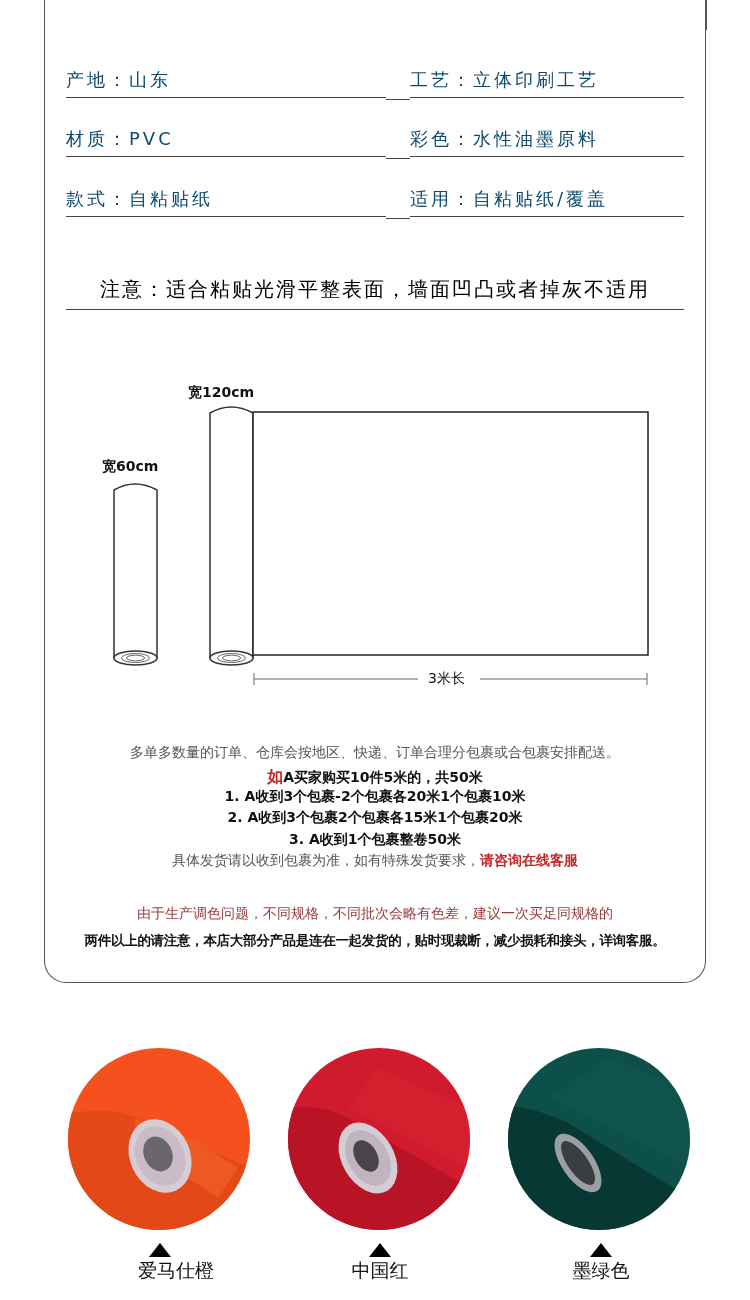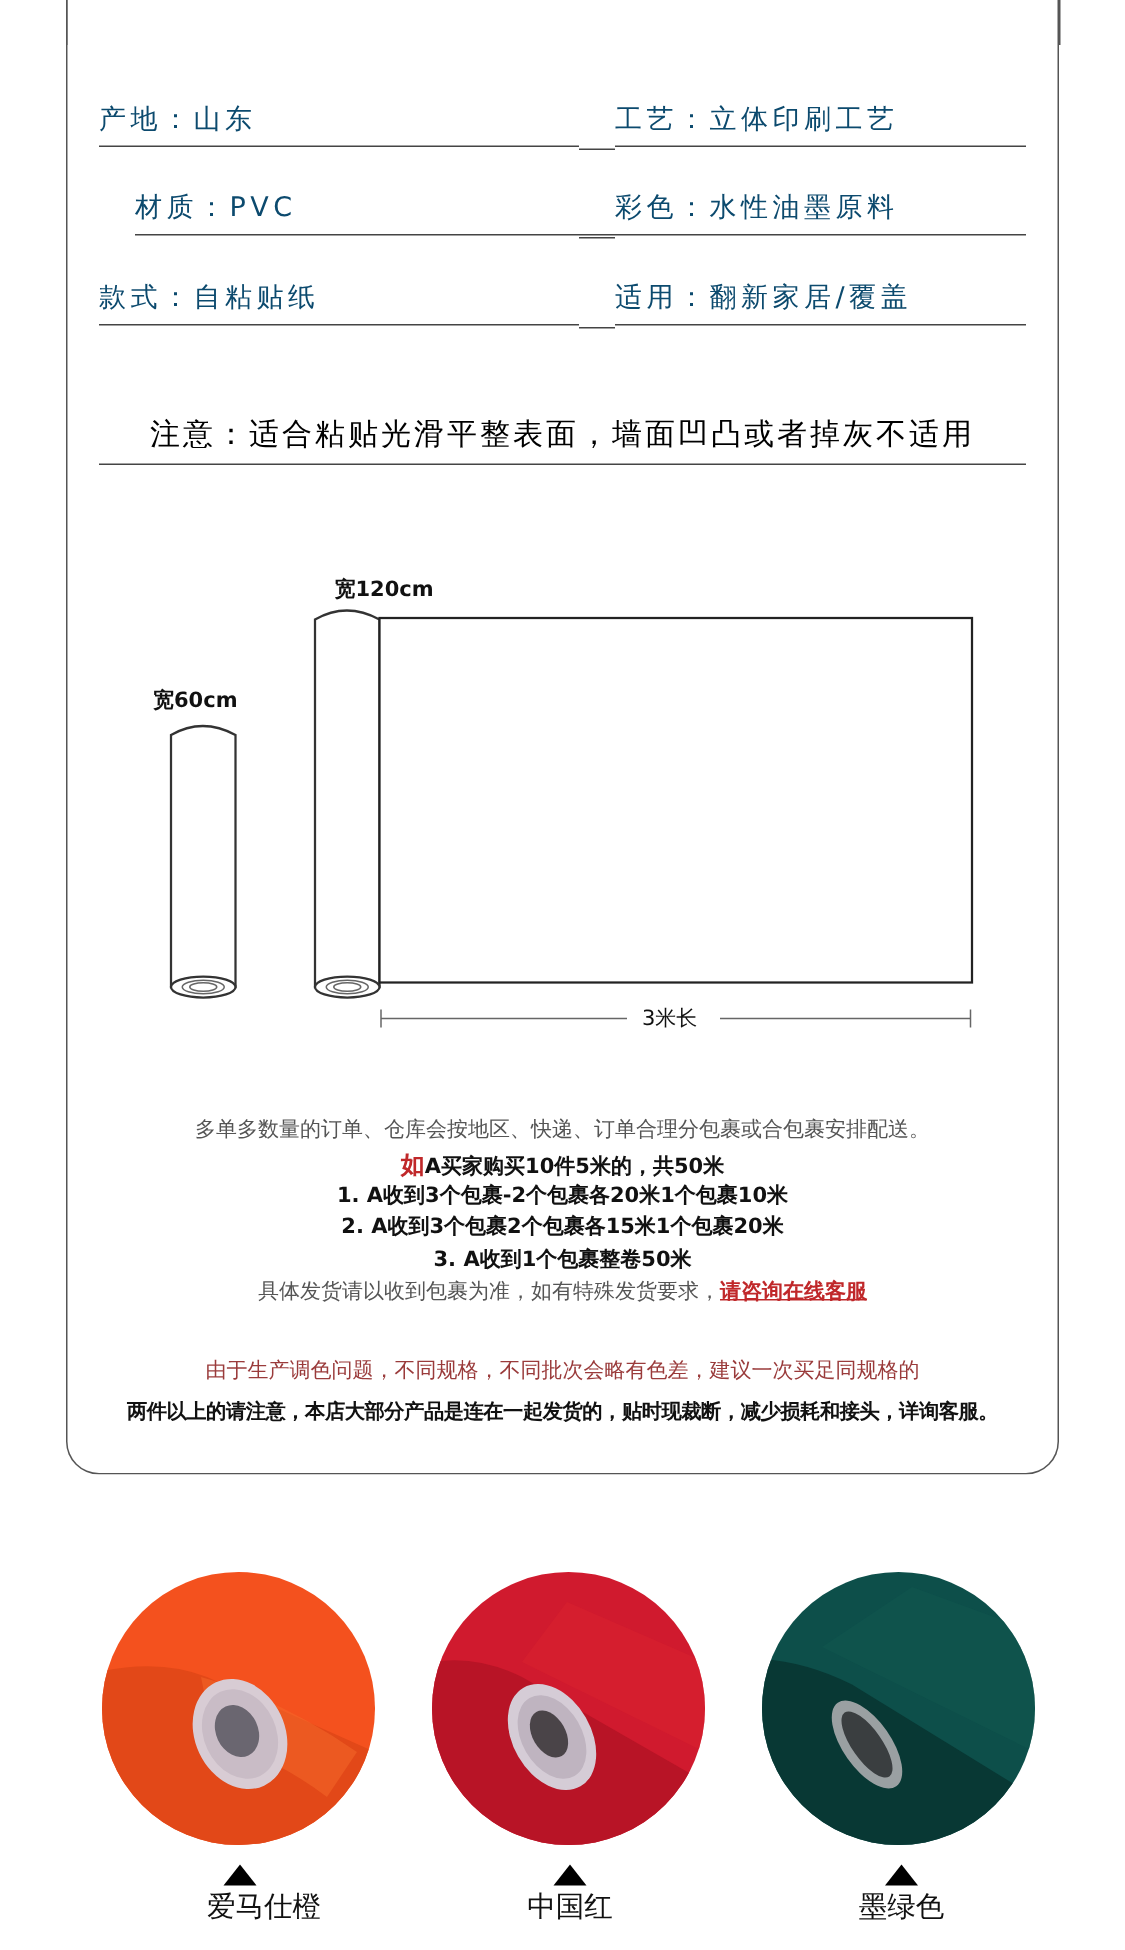--- a/index.html
+++ b/index.html
@@ -52,33 +52,33 @@
 </div>
 
 <div class="spec-row spec-left" style="top:62px;">
   <span>产地：</span><span>山东</span>
 </div>
 <div class="spec-row spec-right" style="top:62px;">
   <span>工艺：</span><span>立体印刷工艺</span>
 </div>
 <div class="spec-row" style="top:64px; left:386px; width:24px; border-bottom:1.5px solid #444;"></div>
 
-<div class="spec-row spec-left" style="top:121px;margin-left:24px;">
+<div class="spec-row spec-left" style="top:121px;">
   <span>材质：</span><span>PVC</span>
 </div>
 <div class="spec-row spec-right" style="top:121px;">
   <span>彩色：</span><span>水性油墨原料</span>
 </div>
 <div class="spec-row" style="top:123px; left:386px; width:24px;"></div>
 
 <div class="spec-row spec-left" style="top:181px;">
   <span>款式：</span><span>自粘贴纸</span>
 </div>
 <div class="spec-row spec-right" style="top:181px;">
-  <span>适用：</span><span>翻新家居/覆盖</span>
+  <span>适用：</span><span>自粘贴纸/覆盖</span>
 </div>
 <div class="spec-row" style="top:183px; left:386px; width:24px;"></div>
 
 <div class="notice">注意：适合粘贴光滑平整表面，墙面凹凸或者掉灰不适用</div>
 
 <div class="diagram">
   <svg width="750" height="330" viewBox="0 0 750 330">
 
     <path d="M114,120 Q135,108 157,120 L157,288 L114,288 Z" fill="#fff" stroke="#333" stroke-width="1.5"></path>
     <ellipse cx="135.5" cy="288" rx="21.5" ry="7" fill="#fff" stroke="#333" stroke-width="1.5"></ellipse>
@@ -91,33 +91,33 @@
     <ellipse cx="231.5" cy="288" rx="9" ry="2.8" fill="none" stroke="#666" stroke-width="1"></ellipse>
 
     <rect x="253" y="42" width="395" height="243" fill="#fff" stroke="#222" stroke-width="1.5"></rect>
 
     <line x1="254" y1="309" x2="418" y2="309" stroke="#666" stroke-width="1"></line>
     <line x1="480" y1="309" x2="647" y2="309" stroke="#666" stroke-width="1"></line>
     <line x1="254" y1="303" x2="254" y2="315" stroke="#666" stroke-width="1"></line>
     <line x1="647" y1="303" x2="647" y2="315" stroke="#666" stroke-width="1"></line>
   </svg>
   <div class="dim-label" style="left:102px; top:88px;">宽60cm</div>
-  <div class="dim-label" style="left:188px; top:14px;margin-left:35px;">宽120cm</div>
+  <div class="dim-label" style="left:188px; top:14px;">宽120cm</div>
   <div class="dim-label" style="left:428px; top:300px; font-weight:normal;">3米长</div>
 </div>
 
 <div class="info info-gray" style="top:744px;">多单多数量的订单、仓库会按地区、快递、订单合理分包裹或合包裹安排配送。</div>
 <div class="info info-dark" style="top:767px;">
   <span class="red" style="font-size:16px;">如</span><span>A买家购买10件5米的，共50米</span>
 </div>
 <div class="info info-dark" style="top:788px;">1. A收到3个包裹-2个包裹各20米1个包裹10米</div>
 <div class="info info-dark" style="top:809px;">2. A收到3个包裹2个包裹各15米1个包裹20米</div>
 <div class="info info-dark" style="top:831px;">3. A收到1个包裹整卷50米</div>
 <div class="info info-gray" style="top:852px;">
-  <span>具体发货请以收到包裹为准，如有特殊发货要求，</span><span class="red" style="font-weight:bold;text-decoration:underline;">请咨询在线客服</span>
+  <span>具体发货请以收到包裹为准，如有特殊发货要求，</span><span class="red" style="font-weight:bold;">请咨询在线客服</span>
 </div>
 
 <div class="info maroon" style="top:905px; font-size:14px;">由于生产调色问题，不同规格，不同批次会略有色差，建议一次买足同规格的</div>
 <div class="info info-dark" style="top:932px; font-size:13.5px; letter-spacing:-0.3px;">两件以上的请注意，本店大部分产品是连在一起发货的，贴时现裁断，减少损耗和接头，详询客服。</div>
 
 <div class="swatch" style="left:68px; top:1048px;">
   <svg width="182" height="182" viewBox="0 0 182 182">
     <rect width="182" height="182" fill="#f4511e"></rect>
     <path d="M0,66 Q40,58 70,70 L182,120 L182,182 L0,182 Z" fill="#e24818"></path>
     <path d="M66,70 Q120,85 170,120 L150,150 Q110,120 75,115 Z" fill="#f56a2a" opacity="0.5"></path>

